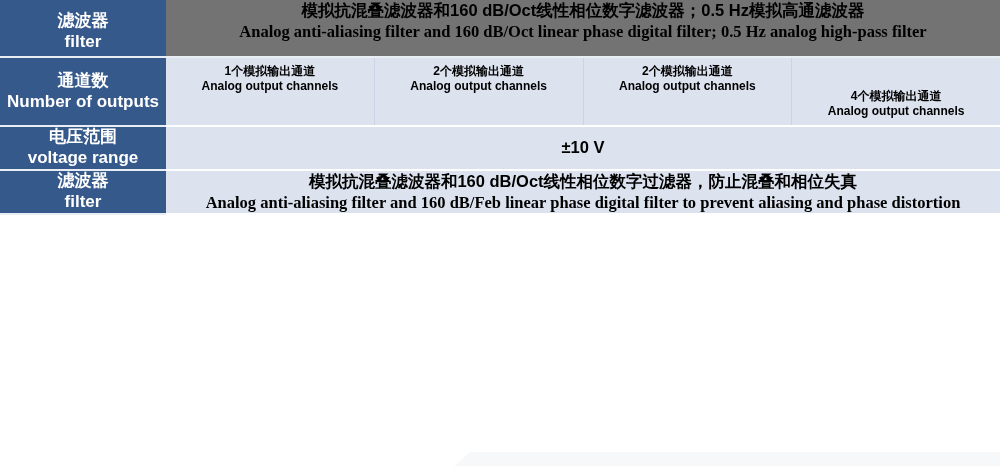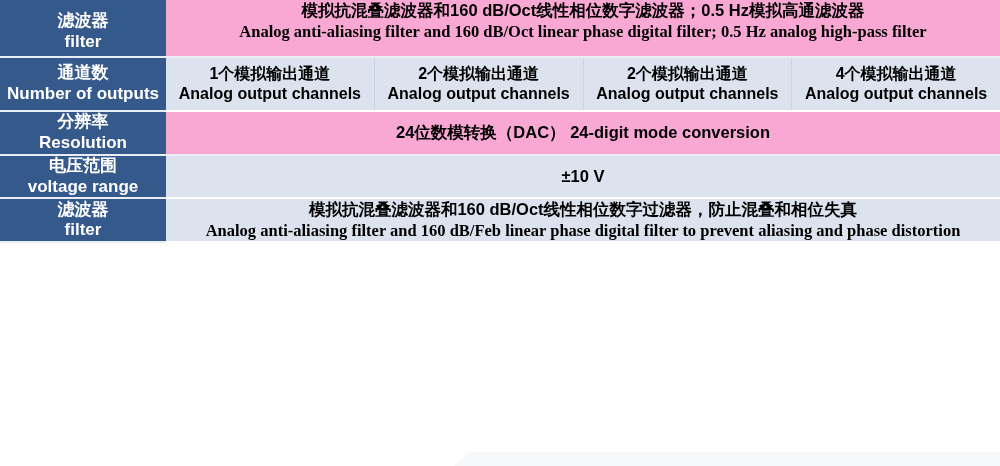--- a/index.html
+++ b/index.html
@@ -71,47 +71,47 @@
   .val-cell {
     color: #000000;
     font-weight: bold;
     text-align: center;
     font-size: 16.5px;
     line-height: 1.28;
     padding: 5px 8px;
     border-bottom: 2px solid #ffffff;
   }
   .val-cell.light { background: #DCE3EF; border-bottom-color: #ffffff; }
-  .val-cell.white { background: #f9a8d4; border-bottom-color: #e9edf4; }
+  .val-cell.white { background: #737373; border-bottom-color: #e9edf4; }
 
   .val-cell .cn { display: block; }
   .val-cell .en { display: block; font-family: Liberation Serif, serif; }
   .val-cell .inline-both { display: block; }
 
   
   .quad {
     background: #DCE3EF;
     padding: 0;
     border-bottom: 2px solid #ffffff;
   }
   .quad-inner {
     display: flex;
     width: 100%;
   }
   .quad-cell {
     flex: 1 1 0;
     text-align: center;
     font-weight: bold;
-    font-size: 16px;
+    font-size: 12px;
     line-height: 1.26;
     color: #000;
     padding: 6px 4px;
     border-right: 1px solid #c9d4e6;
   }
-  .quad-cell:last-child { border-right: none; }
+  .quad-cell:last-child { border-right: none; margin-top: 25px; }
   .quad-cell .cn { display: block; }
   .quad-cell .en { display: block; }
 
   
   .row-clipped .hdr-cell,
   .row-clipped .val-cell {
     height: 56px;
   }
   .row1-val {
     position: relative;
@@ -168,29 +168,20 @@
               <span class="en">Analog output channels</span>
             </div>
             <div class="quad-cell">
               <span class="cn">4个模拟输出通道</span>
               <span class="en">Analog output channels</span>
             </div>
           </div>
         </td>
       </tr>
 
-      <tr>
-        <td class="hdr-cell">
-          <span class="cn">分辨率</span>
-          <span class="en">Resolution</span>
-        </td>
-        <td class="val-cell white">
-          <span class="inline-both">24位数模转换（DAC） 24-digit mode conversion</span>
-        </td>
-      </tr>
 
       <tr>
         <td class="hdr-cell">
           <span class="cn">电压范围</span>
           <span class="en">voltage range</span>
         </td>
         <td class="val-cell light">
           <span class="inline-both">±10 V</span>
         </td>
       </tr>

